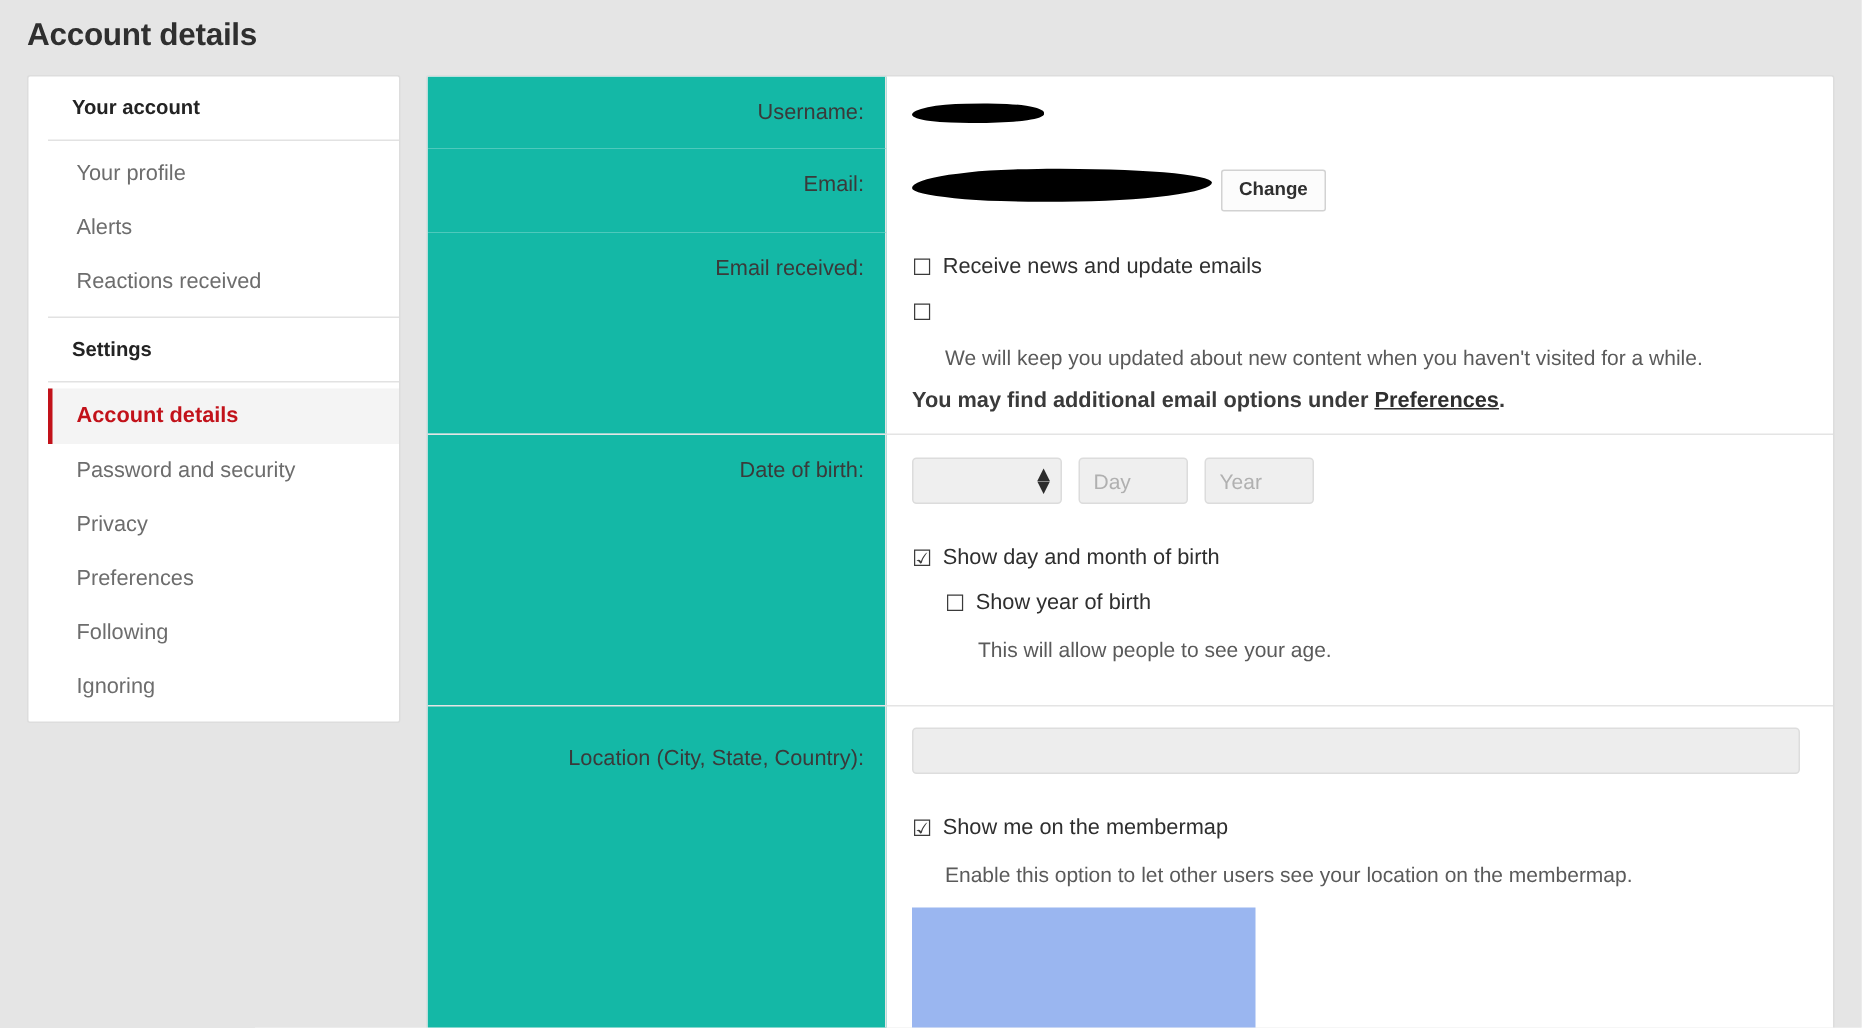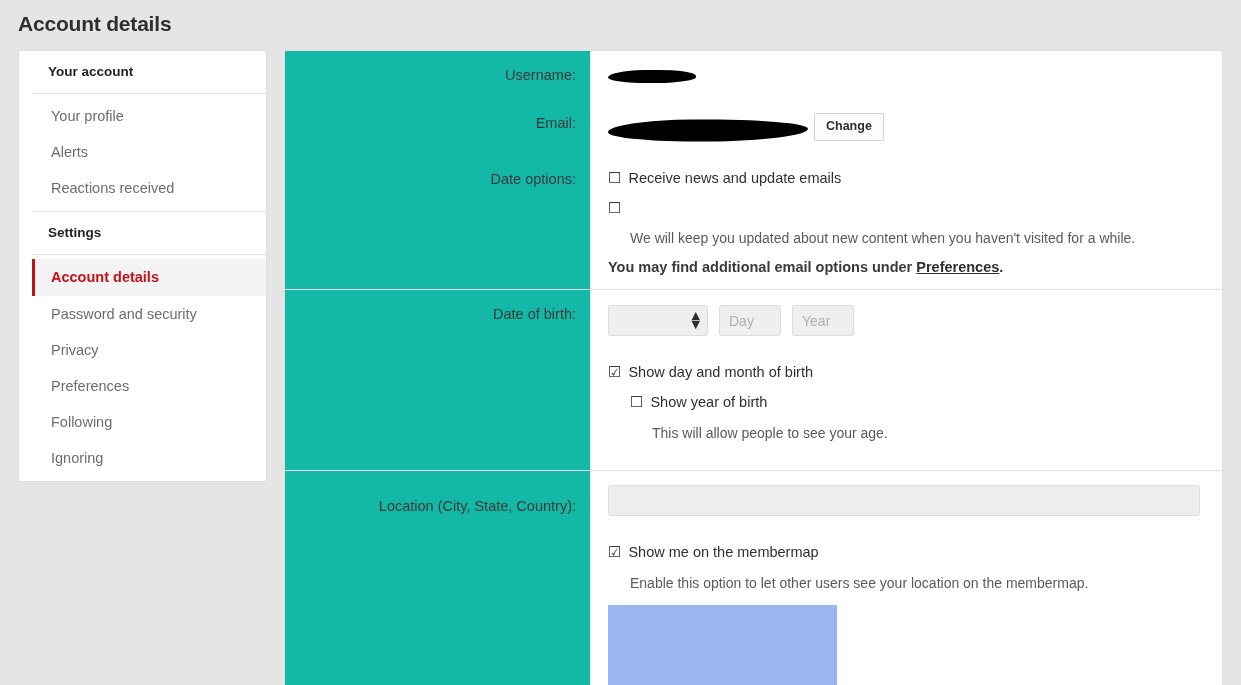--- a/index.html
+++ b/index.html
@@ -99,21 +99,21 @@
     background: #000;
     display: inline-block;
     vertical-align: middle;
   }
   .redact-user {
     width: 88px; height: 13px;
     border-radius: 45% 50% 48% 52% / 60% 55% 45% 50%;
     transform: rotate(-0.6deg);
     margin-top: 3px;
   }
-  .redact-email-wrap { display: flex; align-items: flex-end; gap: 6px; }
+  .redact-email-wrap { display: flex; align-items: flex-start; gap: 6px; }
   .redact-email {
     width: 200px; height: 21px;
     border-radius: 42% 55% 50% 48% / 55% 45% 55% 45%;
     transform: rotate(-0.4deg) scaleY(1.05);
   }
 
   .btn {
     font-family: "Liberation Sans", sans-serif;
     font-size: 12.5px;
     font-weight: bold;
@@ -186,21 +186,21 @@
     position: absolute;
     right: 8px; top: 50%;
     transform: translateY(-50%);
     font-size: 11px;
     color: #2d2d2d;
     pointer-events: none;
     line-height: 0.8;
     font-family: "DejaVu Sans", sans-serif;
   }
   .txt-small {
-    width: 62px; height: 31px;
+    width: 73px; height: 31px;
     background: #efefef;
     border: 1px solid #dcdcdc;
     border-radius: 3px;
     font-family: "Liberation Sans", sans-serif;
     font-size: 14px;
     color: #8d8d8d;
     padding: 4px 9px;
   }
   .txt-small::placeholder { color: #b0b0b0; }
 
@@ -286,21 +286,21 @@
       <div class="row-label">Email:</div>
       <div class="row-body">
         <div class="redact-email-wrap">
           <span class="redact redact-email"></span>
           <button class="btn">Change</button>
         </div>
       </div>
     </div>
 
     <div class="row">
-      <div class="row-label">Date options:</div>
+      <div class="row-label">Email received:</div>
       <div class="row-body">
 
         <div class="cb-block">
           <div class="cb-line">
             <span class="cb-glyph">☐</span>
             <span class="cb-text">Receive news and update emails</span>
           </div>
         </div>
 
         <div class="cb-block">

